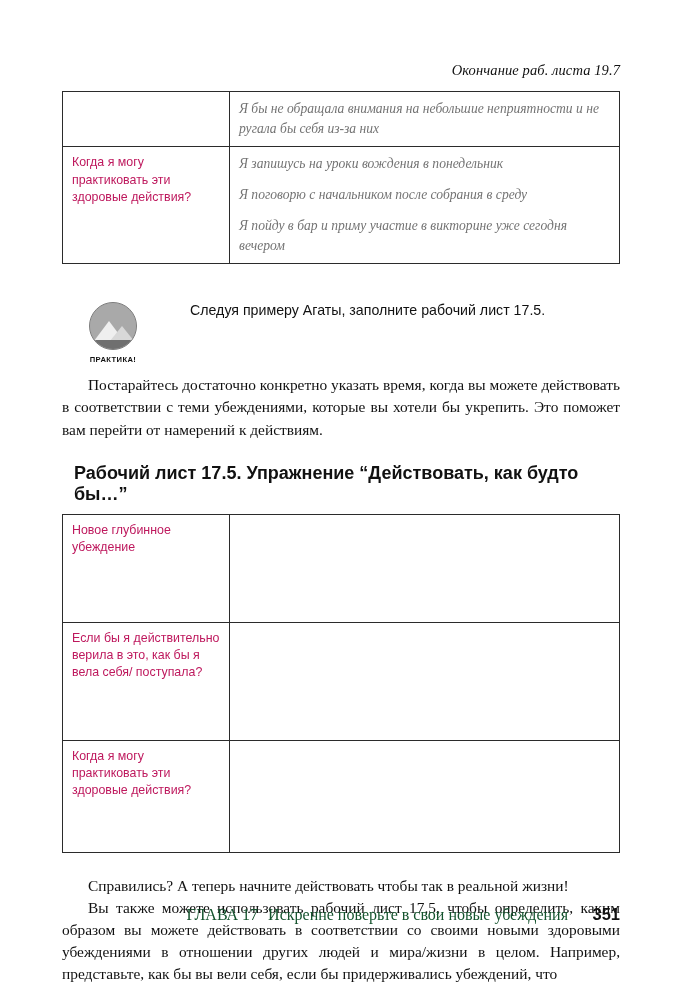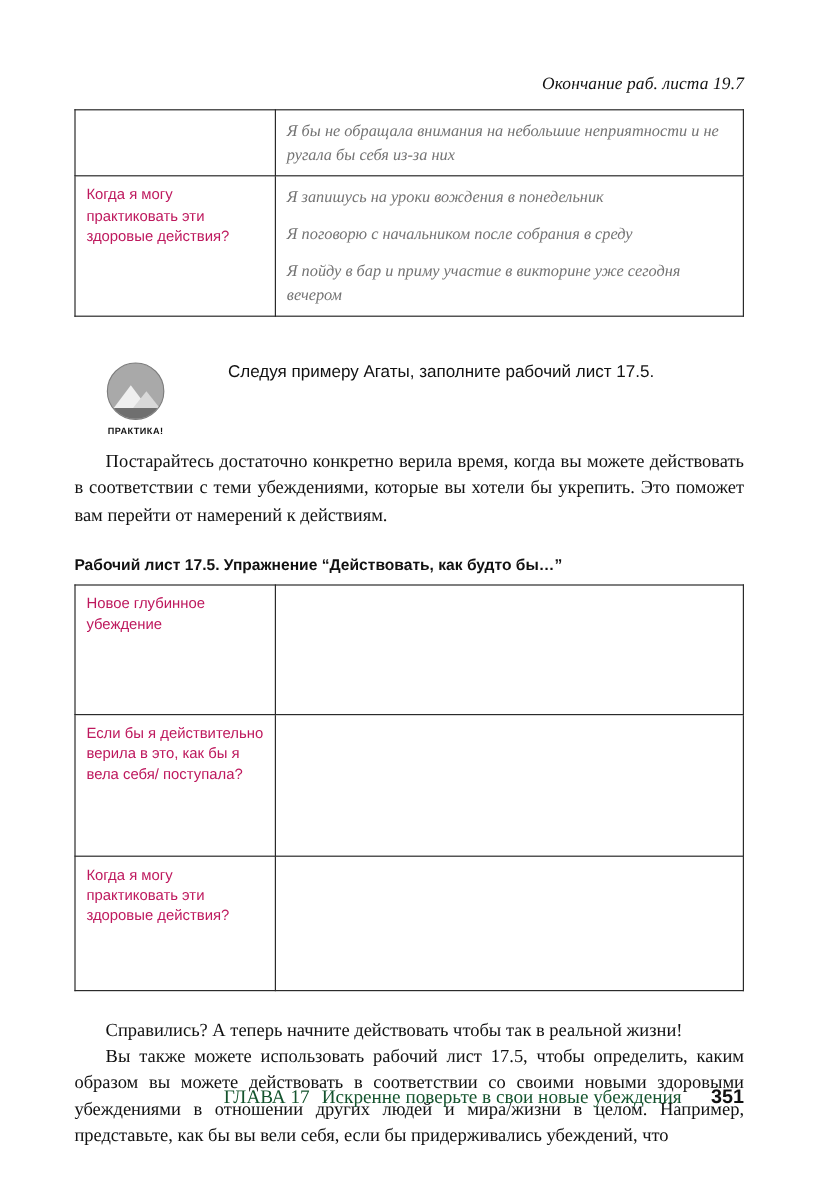--- a/index.html
+++ b/index.html
@@ -142,23 +142,23 @@
     line-height: 1.44;
     text-align: justify;
     margin: 0;
     color: #111;
   }
   p.body.indent { text-indent: 26px; }
   .para-block { margin-top: 18px; }
 
   h3.ws-title {
     font-family: "Liberation Sans", sans-serif;
-    font-size: 13px;
+    font-size: 18px;
     font-weight: bold;
-    margin: 22px 0 9px 0;
+    margin: 22px 0 9px 12px;
     color: #111;
   }
 
   
   .blank-r1 { height: 92px; }
   .blank-r2 { height: 102px; }
   .blank-r3 { height: 96px; }
 
   .bottom-para { margin-top: 22px; }
 
@@ -227,21 +227,21 @@
           <div class="mountain-a"></div>
           <div class="mountain-b"></div>
           <div class="ground"></div>
         </div>
         <div class="practice-caption">ПРАКТИКА!</div>
       </div>
       <div class="practice-text">Следуя примеру Агаты, заполните рабочий лист 17.5.</div>
     </div>
 
     <div class="para-block">
-      <p class="body indent">Постарайтесь достаточно конкретно верила время, когда вы можете действовать в соответствии с теми убеждениями, которые вы хотели бы укрепить. Это поможет вам перейти от намерений к действиям.</p>
+      <p class="body indent">Постарайтесь достаточно конкретно указать время, когда вы можете действовать в соответствии с теми убеждениями, которые вы хотели бы укрепить. Это поможет вам перейти от намерений к действиям.</p>
     </div>
 
     <h3 class="ws-title">Рабочий лист 17.5. Упражнение “Действовать, как будто бы…”</h3>
 
     <table class="ws">
       <tbody>
           <tr>
         <td class="col-label blank-r1">
           <div class="label-txt">Новое глубинное убеждение</div>
         </td>

